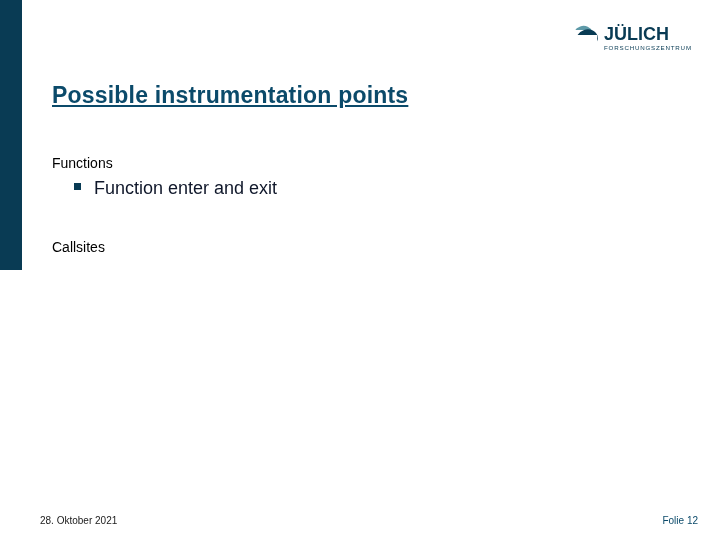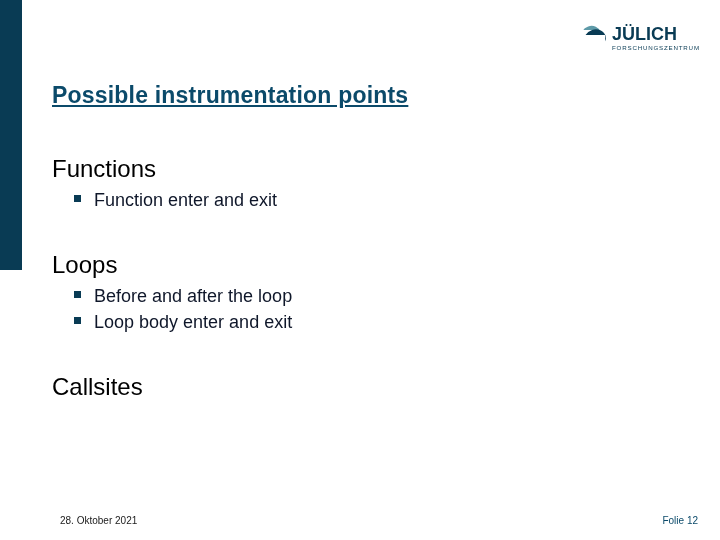--- a/index.html
+++ b/index.html
@@ -22,40 +22,40 @@
     position: absolute;
     left: 0;
     top: 0;
     width: 22px;
     height: 270px;
     background: #093b54;
   }
   .logo {
     position: absolute;
     top: 18px;
-    right: 12px;
+    right: 20px;
   }
   .title {
     position: absolute;
     left: 52px;
     top: 82px;
     font-size: 23px;
     font-weight: bold;
     color: #0b4a6a;
     letter-spacing: 0.2px;
     text-decoration: underline;
   }
   .content {
     position: absolute;
     left: 52px;
     top: 155px;
     width: 600px;
   }
   .section-head {
-    font-size: 24px;
+    font-size: 14px;
     color: #000;
     margin-bottom: 4px;
   }
   .section {
     margin-bottom: 38px;
   }
   ul.bullets {
     list-style: none;
     padding-left: 42px;
   }
@@ -69,21 +69,21 @@
     content: "";
     position: absolute;
     left: -20px;
     top: 8px;
     width: 7px;
     height: 7px;
     background: #093b54;
   }
   .footer-date {
     position: absolute;
-    left: 60px;
+    left: 40px;
     bottom: 14px;
     font-size: 10px;
     color: #1a1a1a;
   }
   .footer-page {
     position: absolute;
     right: 22px;
     bottom: 14px;
     font-size: 10px;
     color: #0b4a6a;
@@ -116,27 +116,20 @@
 
 <div class="content">
 
   <div class="section">
     <div class="section-head">Functions</div>
     <ul class="bullets">
       <li>Function enter and exit</li>
     </ul>
   </div>
 
-  <div class="section">
-    <div class="section-head">Loops</div>
-    <ul class="bullets">
-      <li>Before and after the loop</li>
-      <li>Loop body enter and exit</li>
-    </ul>
-  </div>
 
   <div class="section">
     <div class="section-head">Callsites</div>
   </div>
 
 </div>
 
 <div class="footer-date">28. Oktober 2021</div>
 <div class="footer-page">Folie 12</div>
 

